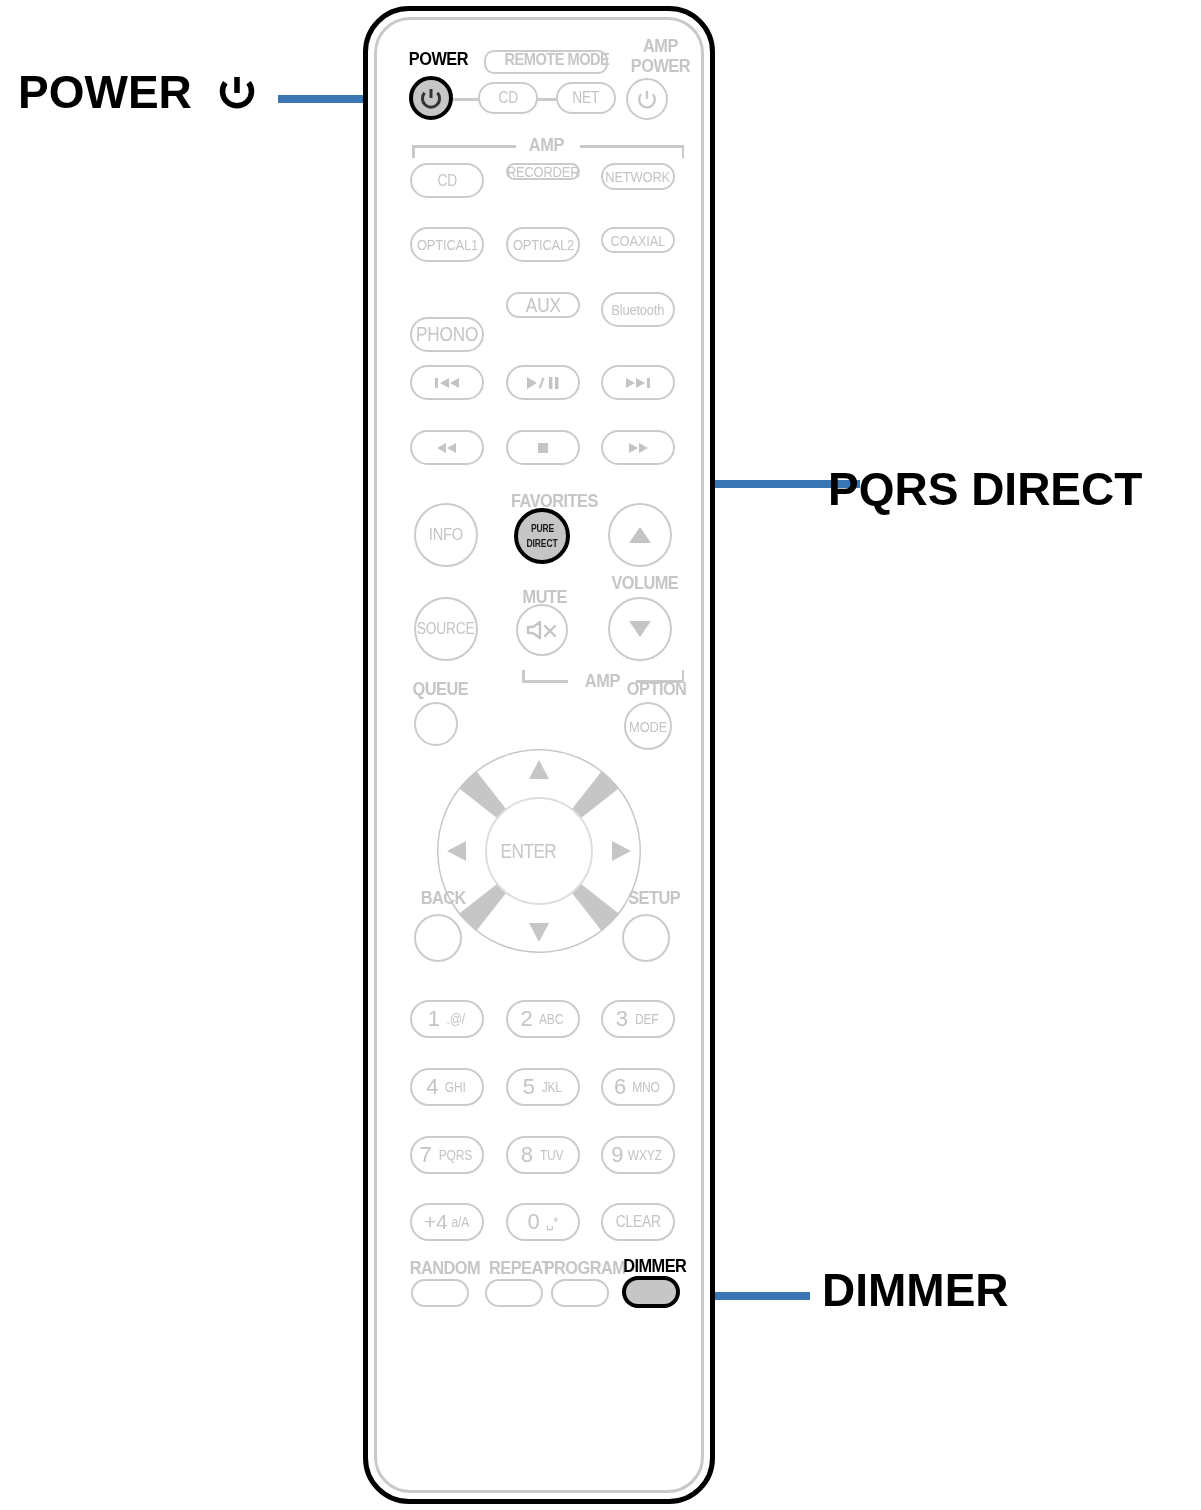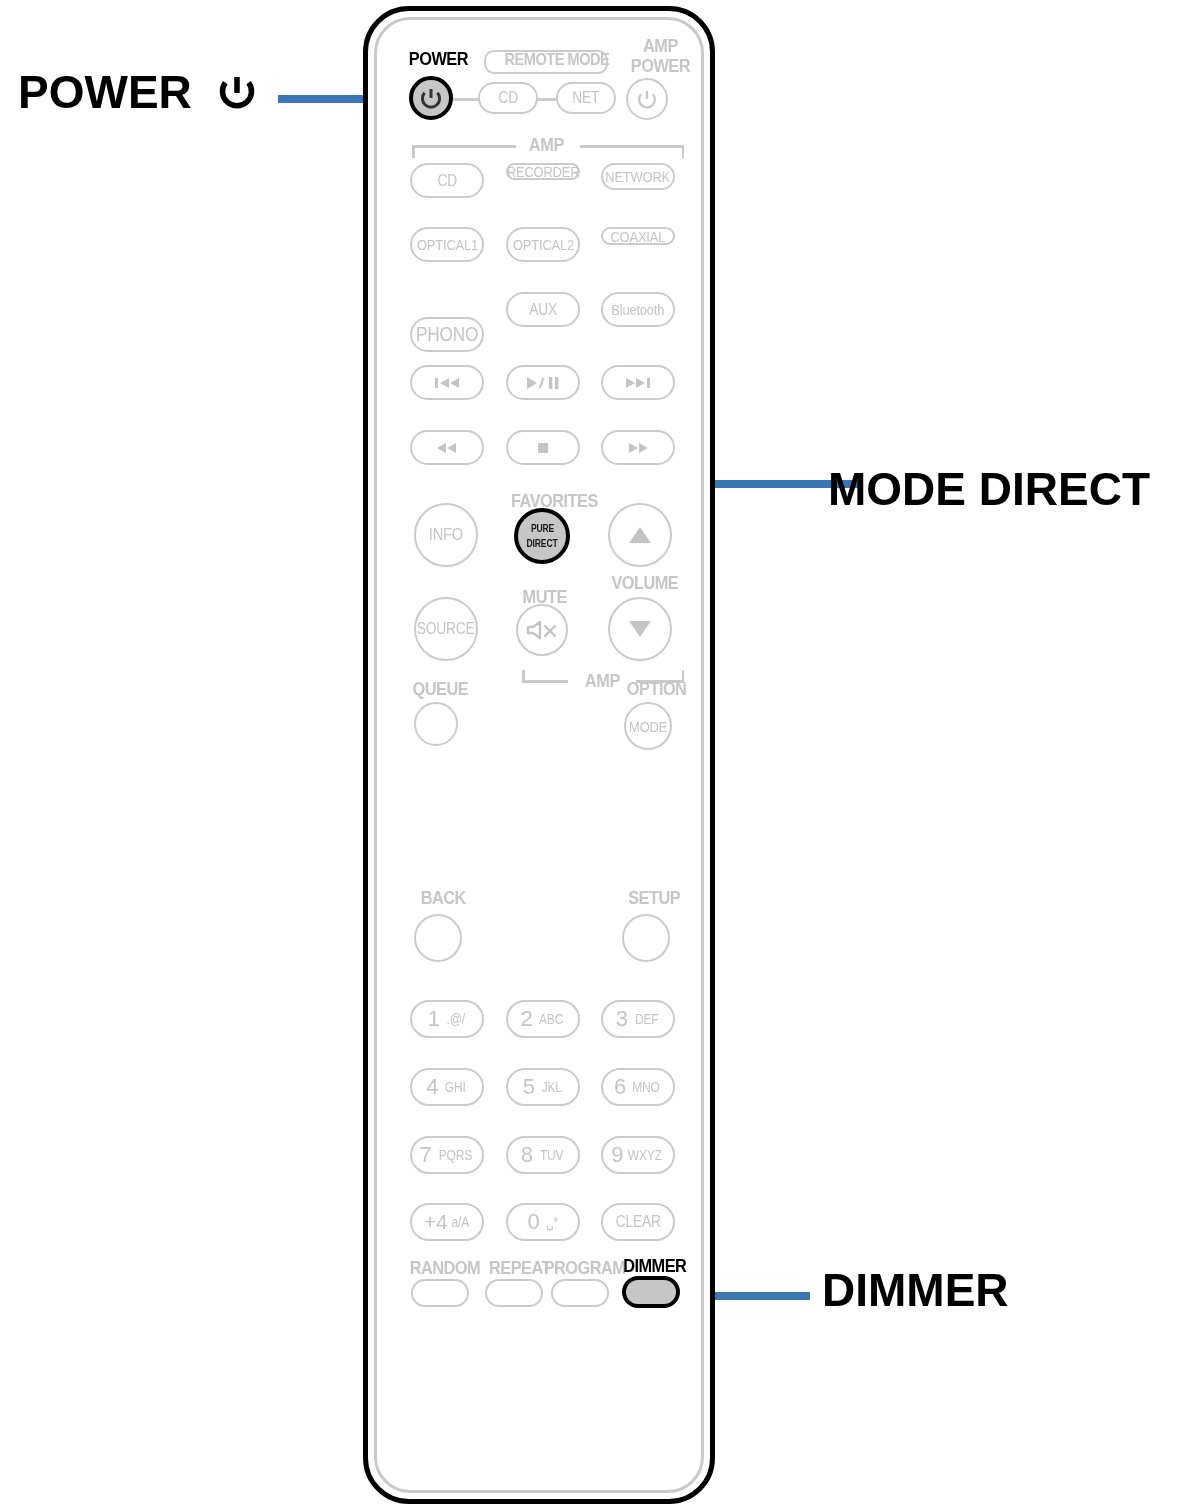--- a/index.html
+++ b/index.html
@@ -70,21 +70,21 @@
 
   <div class="callout-text" style="left:18px;top:65px;font-size:46px;letter-spacing:0px;">
     <span>POWER</span>
     <svg class="ico" width="40" height="42" viewBox="0 0 40 42" style="display:inline-block;vertical-align:-7px;margin-left:12px;">
       <path d="M20 4 L20 20" stroke="#000" stroke-width="5.5" stroke-linecap="butt" fill="none"></path>
       <path d="M8.4 9.6 A14.5 14.5 0 1 0 31.6 9.6" stroke="#000" stroke-width="5.5" fill="none" stroke-linecap="butt"></path>
     </svg>
   </div>
 
   <div class="callout-text" style="left:828px;top:462px;font-size:46px;">
-    <span>MODE DIRECT</span>
+    <span>PQRS DIRECT</span>
   </div>
 
   <div class="callout-text" style="left:822px;top:1263px;font-size:46px;">
     <span>DIMMER</span>
   </div>
 
   <div id="remote-body"></div>
   <div id="remote-inner"></div>
 
   <div class="lbl cond" style="left:404px;top:48px;font-size:19px;color:#000000;">
@@ -142,28 +142,28 @@
   <div class="btn pill" style="left:601px;top:163px;width:74px;height:27px;font-size:15px;">
     <span class="cond">NETWORK</span>
     </div>
 
   <div class="btn pill" style="left:410px;top:227px;width:74px;height:35px;font-size:15px;">
     <span class="cond">OPTICAL1</span>
     </div>
   <div class="btn pill" style="left:506px;top:227px;width:74px;height:35px;font-size:15px;">
     <span class="cond">OPTICAL2</span>
     </div>
-  <div class="btn pill" style="left:601px;top:227px;width:74px;height:18px;font-size:15px;">
+  <div class="btn pill" style="left:601px;top:227px;width:74px;height:26px;font-size:15px;">
     <span class="cond">COAXIAL</span>
     </div>
 
   <div class="btn pill" style="left:410px;top:292px;width:74px;height:35px;font-size:20px;margin-top:25px;">
     <span class="cond">PHONO</span>
     </div>
-  <div class="btn pill" style="left:506px;top:292px;width:74px;height:35px;font-size:16px;">
+  <div class="btn pill" style="left:506px;top:292px;width:74px;height:26px;font-size:20px;">
     <span class="cond">AUX</span>
     </div>
   <div class="btn pill" style="left:601px;top:292px;width:74px;height:35px;font-size:15px;">
     <span class="cond">Bluetooth</span>
     </div>
 
   <div class="btn pill" style="left:410px;top:365px;width:74px;height:35px;">
     <svg class="ico" width="30" height="14" viewBox="0 0 30 14">
       <rect x="3" y="2" width="3" height="10" fill="#c4c4c4"></rect>
       <polygon points="17,2 17,12 8,7" fill="#c4c4c4"></polygon>
@@ -261,20 +261,44 @@
   </div>
   <div class="btn circle" style="left:414px;top:702px;width:44px;height:44px;"></div>
 
   <div class="lbl cond" style="left:622px;top:678px;font-size:19px;">
     <span>OPTION</span>
   </div>
   <div class="btn circle" style="left:624px;top:702px;width:48px;height:48px;font-size:15px;">
     <span class="cond">MODE</span>
   </div>
 
+  <div id="dpad-wrap">
+    <svg class="ico" width="214" height="212" viewBox="0 0 214 212">
+
+      <circle cx="107" cy="106" r="102" fill="#c6c6c6"></circle>
+
+      <g fill="#ffffff">
+        <path d="M107 106 L45 27 A100 100 0 0 1 169 27 Z"></path>
+        <path d="M107 106 L186 44 A100 100 0 0 1 186 168 Z"></path>
+        <path d="M107 106 L169 185 A100 100 0 0 1 45 185 Z"></path>
+        <path d="M107 106 L28 168 A100 100 0 0 1 28 44 Z"></path>
+      </g>
+
+      <circle cx="107" cy="106" r="53" fill="#ffffff"></circle>
+      <circle cx="107" cy="106" r="53" fill="none" stroke="#dedede" stroke-width="2"></circle>
+
+      <polygon points="107,15 117,34 97,34" fill="#c6c6c6"></polygon>
+      <polygon points="199,106 180,116 180,96" fill="#c6c6c6"></polygon>
+      <polygon points="107,197 97,178 117,178" fill="#c6c6c6"></polygon>
+      <polygon points="15,106 34,96 34,116" fill="#c6c6c6"></polygon>
+    </svg>
+    <div class="lbl cond" style="left:64px;top:95px;font-size:20px;font-weight:normal;color:#c6c6c6;">
+      <span>ENTER</span>
+    </div>
+  </div>
   <div style="position:absolute;left:495px;top:748px;width:88px;height:56px;"></div>
   <div style="position:absolute;left:588px;top:823px;width:56px;height:56px;"></div>
   <div style="position:absolute;left:495px;top:898px;width:88px;height:56px;"></div>
   <div style="position:absolute;left:434px;top:823px;width:56px;height:56px;"></div>
   <div style="position:absolute;left:486px;top:798px;width:106px;height:106px;border-radius:50%;"></div>
 
   <div class="lbl cond" style="left:417px;top:887px;font-size:19px;">
     <span>BACK</span>
   </div>
   <div class="btn circle" style="left:414px;top:914px;width:48px;height:48px;"></div>

